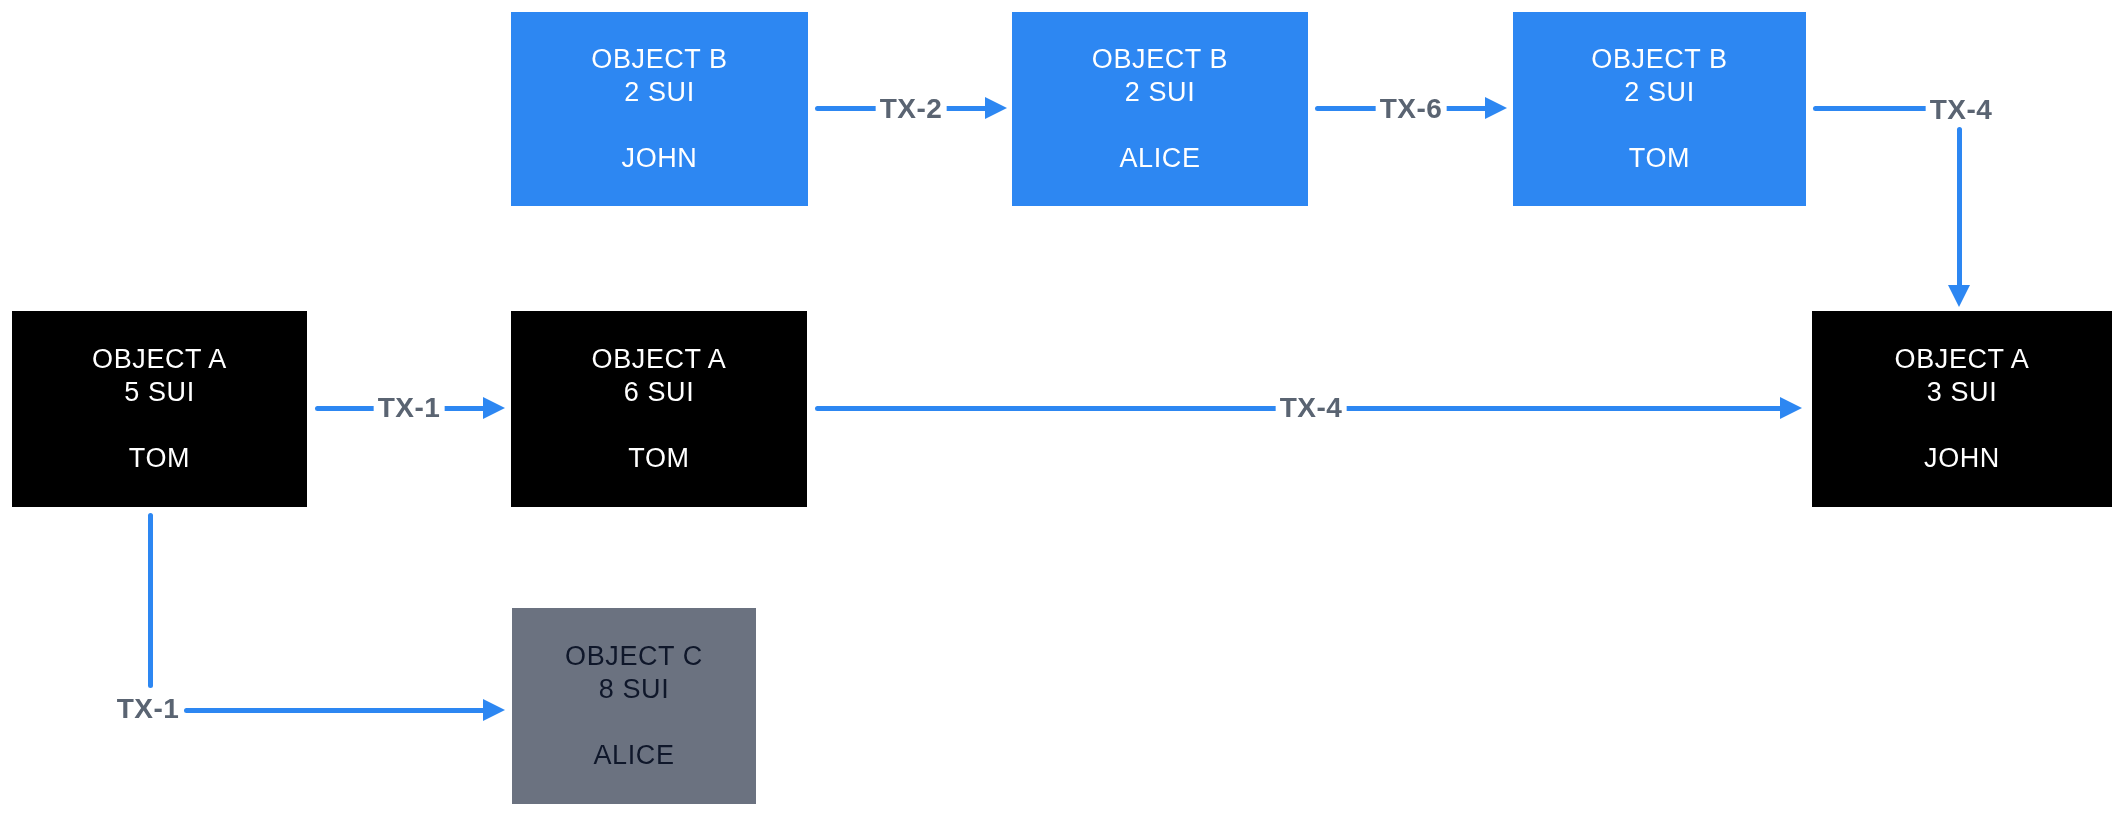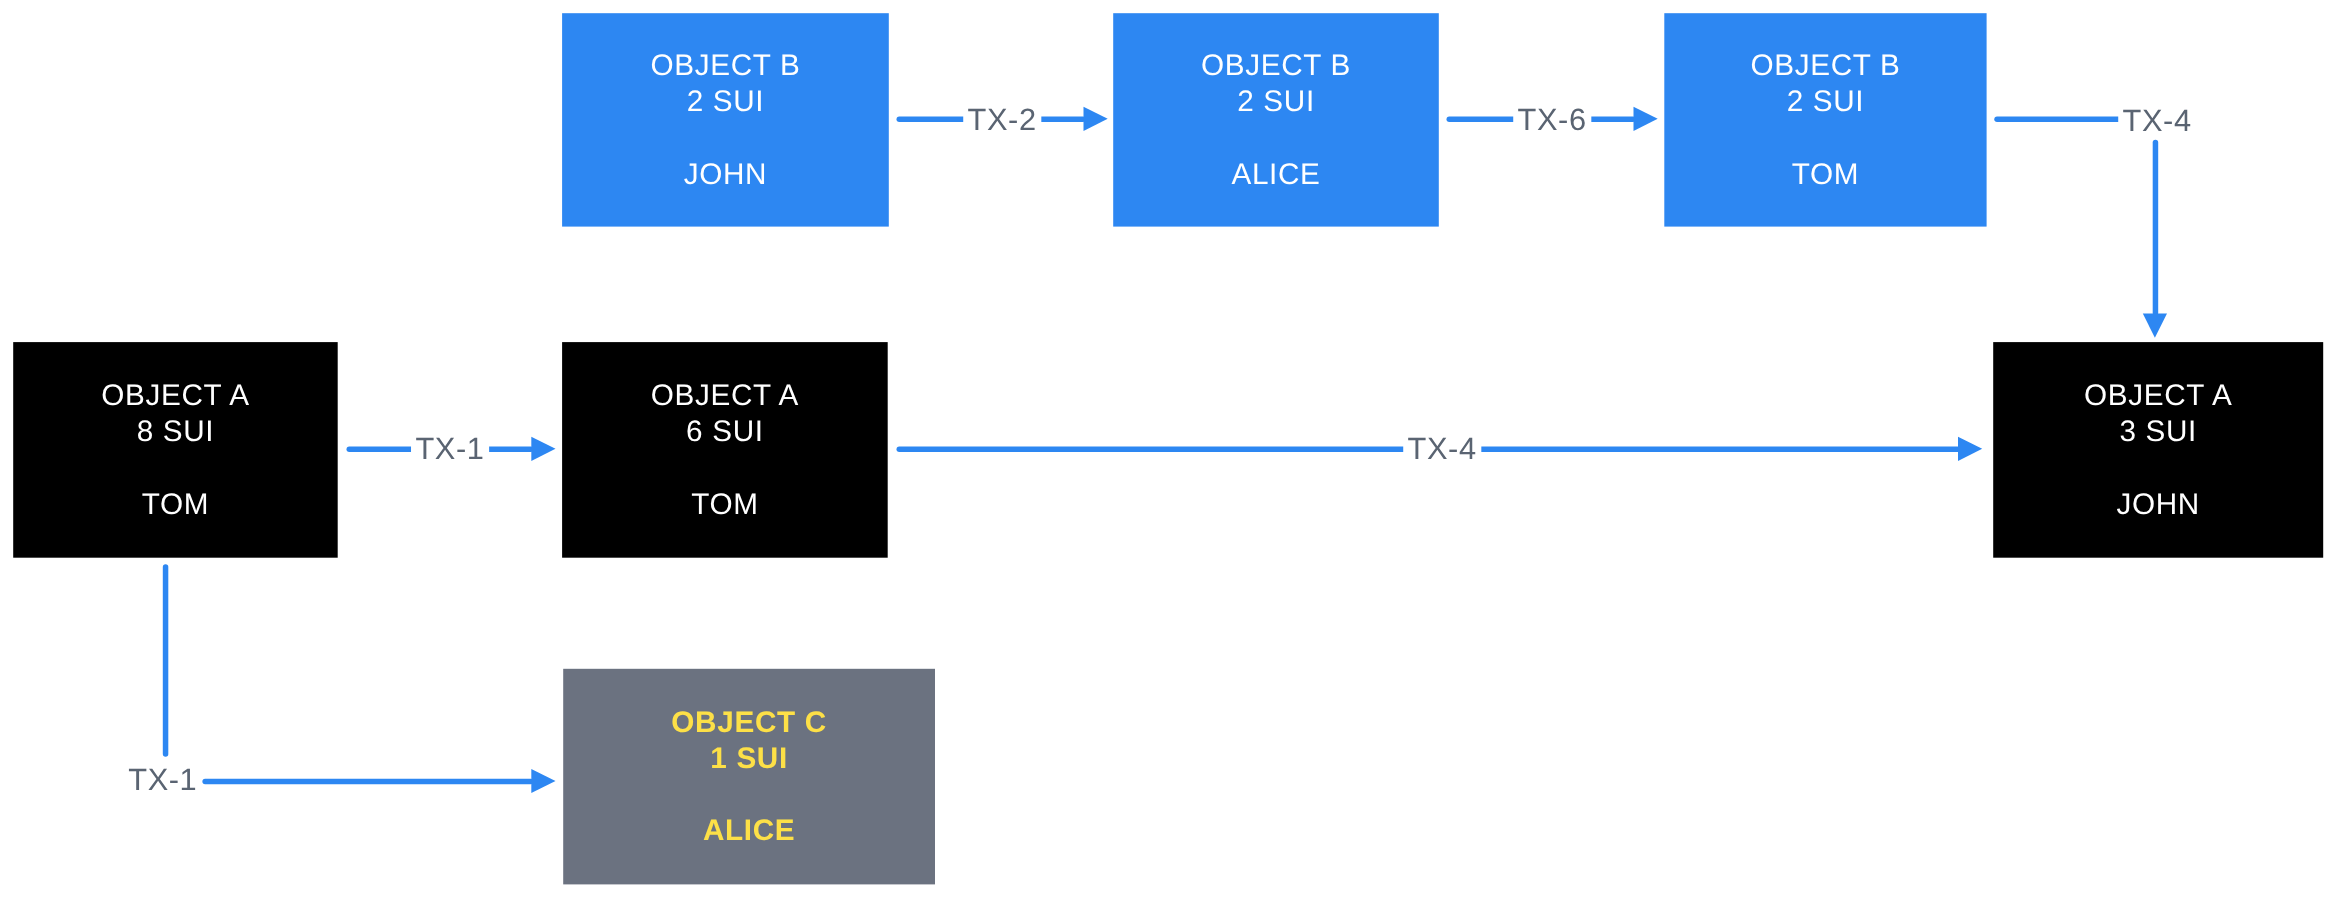--- a/index.html
+++ b/index.html
@@ -26,21 +26,21 @@
   }
   .node-spacer { height: 33px; }
   .edge-line { position: absolute; border-radius: 3px; }
   .edge-head { position: absolute; width: 0; height: 0; }
   .edge-label {
     position: absolute;
     transform: translate(-50%, -50%);
     background: #ffffff;
     padding: 0 4px;
     font-size: 28px;
-    font-weight: 400;
+    font-weight: 700;
     letter-spacing: 0.5px;
     white-space: nowrap;
   }
 </style>
 </head>
 <body>
 
 <div class="canvas">
   <div id="edges-layer">
       <div class="edge-line" style="background: rgb(45, 135, 242); left: 315px; top: 405.5px; width: 170px; height: 5px;"></div>
@@ -78,36 +78,36 @@
         <div class="node-owner">ALICE</div>
       </div>
       <div class="node" style="left: 1513px; top: 12px; width: 293px; height: 194px; background: rgb(45, 135, 242); color: rgb(255, 255, 255);">
         <div class="node-title">OBJECT B</div>
         <div class="node-amount">2 SUI</div>
         <div class="node-spacer"></div>
         <div class="node-owner">TOM</div>
       </div>
       <div class="node" style="left: 12px; top: 311px; width: 295px; height: 196px; background: rgb(0, 0, 0); color: rgb(255, 255, 255);">
         <div class="node-title">OBJECT A</div>
-        <div class="node-amount">8 SUI</div>
+        <div class="node-amount">5 SUI</div>
         <div class="node-spacer"></div>
         <div class="node-owner">TOM</div>
       </div>
       <div class="node" style="left: 511px; top: 311px; width: 296px; height: 196px; background: rgb(0, 0, 0); color: rgb(255, 255, 255);">
         <div class="node-title">OBJECT A</div>
         <div class="node-amount">6 SUI</div>
         <div class="node-spacer"></div>
         <div class="node-owner">TOM</div>
       </div>
       <div class="node" style="left: 1812px; top: 311px; width: 300px; height: 196px; background: rgb(0, 0, 0); color: rgb(255, 255, 255);">
         <div class="node-title">OBJECT A</div>
         <div class="node-amount">3 SUI</div>
         <div class="node-spacer"></div>
         <div class="node-owner">JOHN</div>
       </div>
-      <div class="node" style="left: 512px; top: 608px; width: 338px; height: 196px; background: rgb(107, 114, 128); color: #fde047; font-weight: bold;">
+      <div class="node" style="left: 512px; top: 608px; width: 244px; height: 196px; background: rgb(107, 114, 128); color: #0f172a;">
         <div class="node-title">OBJECT C</div>
-        <div class="node-amount">1 SUI</div>
+        <div class="node-amount">8 SUI</div>
         <div class="node-spacer"></div>
         <div class="node-owner">ALICE</div>
       </div>
     </div>
 </div>
 
 </body></html>

